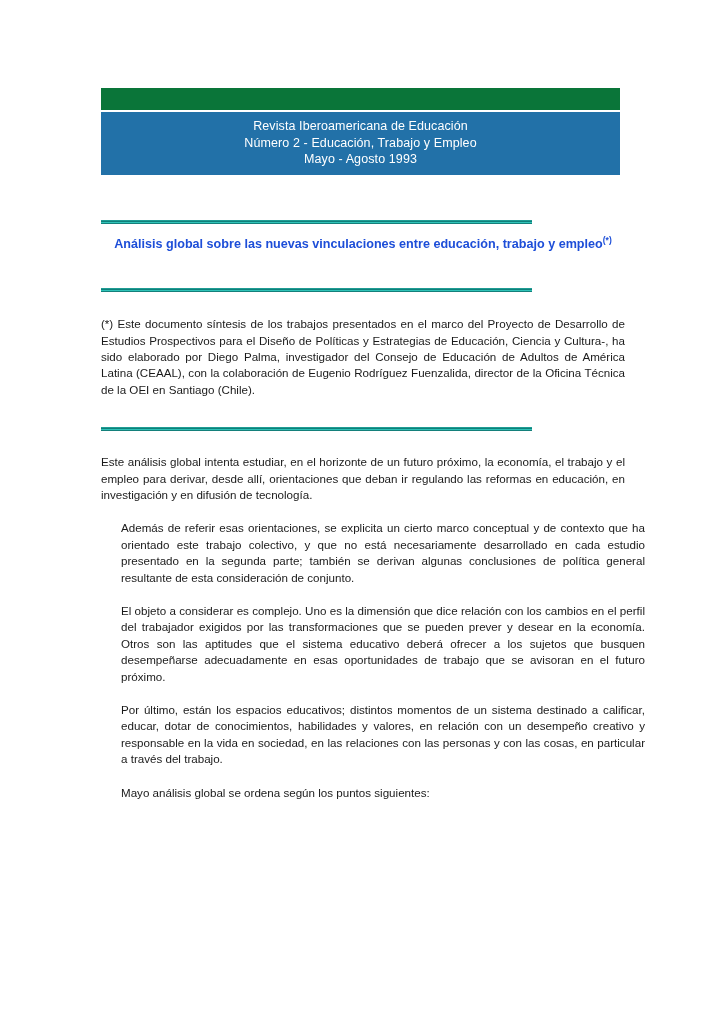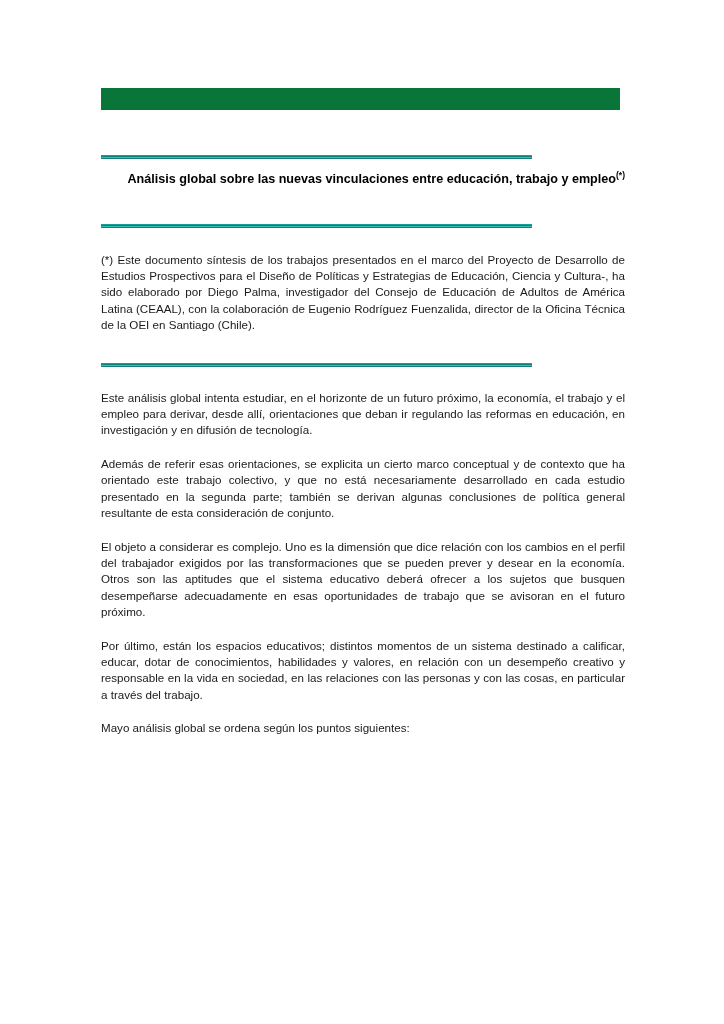--- a/index.html
+++ b/index.html
@@ -61,49 +61,54 @@
   .rule-1 { margin-top: 45px; }
   .rule-2 { margin-top: 35px; }
   .rule-3 { margin-top: 29px; }
 
   
   .doc-title {
     width: 524px;
     font-size: 12.6px;
     font-weight: bold;
     line-height: 17px;
-    color: #000000;
-    text-align: right;
+    color: #1d4ed8;
+    text-align: center;
   }
   .doc-title .sup {
     font-size: 8.5px;
     vertical-align: super;
     font-weight: bold;
   }
 
   
   .para {
     width: 524px;
     font-size: 11.6px;
     line-height: 16.4px;
     text-align: justify;
     color: #1a1a1a;
   }
   .note-para { margin-top: 24px; }
-  .body-para { margin-top: 17px; }
+  .body-para { margin-top: 17px; margin-left: 20px; }
   .first-body { margin-top: 23px; }
 </style>
 </head>
 <body>
 
 <div class="page">
   <div class="content">
 
     <div>
       <div class="masthead-green"></div>
+      <div class="masthead-blue">
+        <div class="masthead-line">Revista Iberoamericana de Educación</div>
+        <div class="masthead-line">Número 2 - Educación, Trabajo y Empleo</div>
+        <div class="masthead-line">Mayo - Agosto 1993</div>
+      </div>
     </div>
 
     <div class="rule rule-1"></div>
 
     <h1 class="doc-title"><span>Análisis global sobre las nuevas vinculaciones entre educación, trabajo y empleo</span><span class="sup">(*)</span></h1>
 
     <div class="rule rule-2"></div>
 
     <p class="para note-para">(*) Este documento síntesis de los trabajos presentados en el marco del Proyecto de Desarrollo de Estudios Prospectivos para el Diseño de Políticas y Estrategias de Educación, Ciencia y Cultura-, ha sido elaborado por Diego Palma, investigador del Consejo de Educación de Adultos de América Latina (CEAAL), con la colaboración de Eugenio Rodríguez Fuenzalida, director de la Oficina Técnica de la OEI en Santiago (Chile).</p>
 

